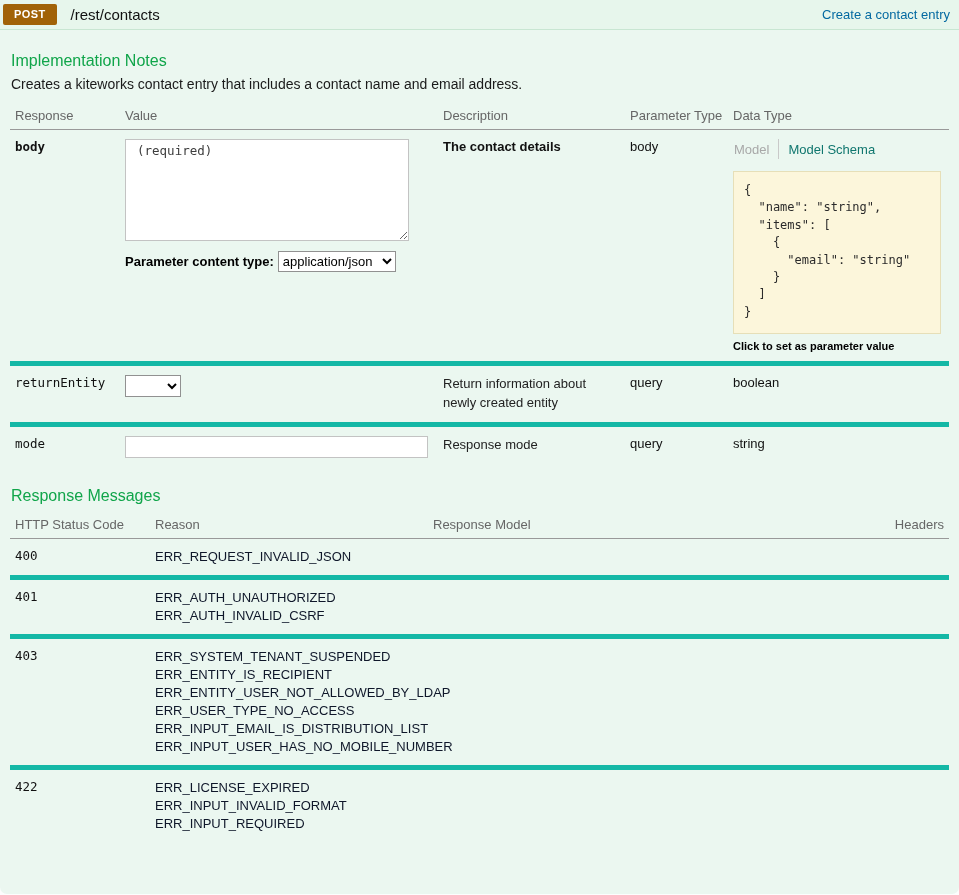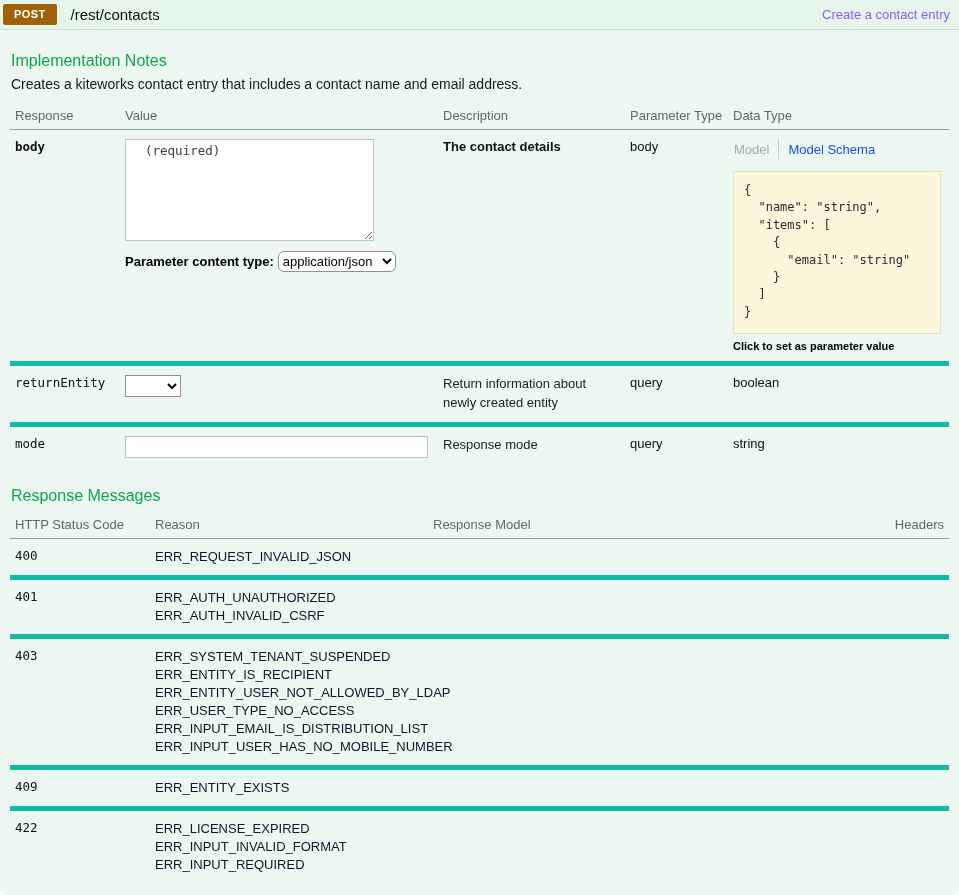--- a/index.html
+++ b/index.html
@@ -18,21 +18,21 @@
     border-bottom: 1px solid #c8e6d2;
     height: 30px;
     padding: 0 9px 0 3px;
   }
   .method-badge {
     background: #a16207; color: #fff;
     font-size: 11px; font-weight: bold; letter-spacing: .4px;
     padding: 4px 11px 5px; border-radius: 2px;
   }
   .op-path { margin-left: 14px; font-size: 15px; color: #111; text-decoration: none; }
-  .op-action { margin-left: auto; font-size: 13px; color: #8b5cf6; text-decoration: none; }
+  .op-action { margin-left: auto; font-size: 13px; color: #0369a1; text-decoration: none; }
 
   
   .op-content {
     background: #ebf7f0;
     min-height: 864px;
     padding: 8px 10px 12px;
     border-radius: 0 0 7px 7px;
   }
   h4.section-heading {
     color: #10a54a; font-size: 16px; font-weight: 400;
@@ -50,41 +50,41 @@
   th.right { text-align: right; }
   td { vertical-align: top; font-size: 13px; padding: 9px 5px; color: #111; }
   tr.sep td { border-top: 5px solid #14b8a6; }
   .param-name { font-family: "DejaVu Sans Mono", "Liberation Mono", monospace; font-size: 12.5px; }
   .param-name.required { font-weight: bold; }
   .desc-bold { font-weight: bold; }
   .desc-normal { color: #222; line-height: 1.45; }
 
   
   textarea.body-input {
-    width: 249px; height: 102px;
+    width: 284px; height: 102px;
     border: 1px solid #c3c3c3; background: #fff;
     font-family: "DejaVu Sans Mono", "Liberation Mono", monospace;
-    font-size: 12.5px; color: #333; padding: 3px 19px;
+    font-size: 12.5px; color: #333; padding: 3px 11px;
     resize: both; outline: none;
   }
   textarea.body-input::placeholder { color: #3d3d3d; opacity: 1; }
   .content-type-line { margin-top: 7px; font-size: 13px; font-weight: 600; color: #000; white-space: nowrap; }
   select { font-size: 13px; font-family: inherit; background: #fff; border: 1px solid #919191; }
-  select.content-type { margin-left: 4px; width: 118px; height: 21px; border-radius: 6px; }
+  select.content-type { margin-left: 4px; width: 118px; height: 21px; }
   select.bool-select { width: 56px; height: 22px; }
   input.mode-input {
     width: 303px; height: 22px; border: 1px solid #c3c3c3;
     background: #fff; font-size: 13px; padding: 2px 4px; outline: none;
   }
 
   
   .schema-tabs { font-size: 13px; display: flex; align-items: center; }
   .schema-tab-inactive { color: #a8a8a8; padding: 2px 9px 2px 1px; cursor: pointer; }
   .tab-divider { width: 1px; height: 20px; background: #c9c9c9; }
-  .schema-tab-active { color: #1d4ed8; padding: 2px 0 2px 9px; cursor: pointer; }
+  .schema-tab-active { color: #0f766e; padding: 2px 0 2px 9px; cursor: pointer; }
   .schema-box {
     margin-top: 12px;
     background: #fcf6db; border: 1px solid #e6dfb8;
     padding: 10px 10px; cursor: pointer;
     width: 208px; min-height: 163px;
   }
   .schema-box pre {
     margin: 0; white-space: pre;
     font-family: "DejaVu Sans Mono", "Liberation Mono", monospace;
     font-size: 12px; line-height: 1.45; color: #2b2b2b;
@@ -225,28 +225,20 @@
             <div class="reason-line">ERR_ENTITY_IS_RECIPIENT</div>
             <div class="reason-line">ERR_ENTITY_USER_NOT_ALLOWED_BY_LDAP</div>
             <div class="reason-line">ERR_USER_TYPE_NO_ACCESS</div>
             <div class="reason-line">ERR_INPUT_EMAIL_IS_DISTRIBUTION_LIST</div>
             <div class="reason-line">ERR_INPUT_USER_HAS_NO_MOBILE_NUMBER</div>
           </td>
           <td></td>
             <td></td>
         </tr>
         <tr class="sep">
-          <td class="status-code">409</td>
-          <td>
-            <div class="reason-line">ERR_ENTITY_EXISTS</div>
-          </td>
-          <td></td>
-            <td></td>
-        </tr>
-        <tr class="sep">
           <td class="status-code">422</td>
           <td>
             <div class="reason-line">ERR_LICENSE_EXPIRED</div>
             <div class="reason-line">ERR_INPUT_INVALID_FORMAT</div>
             <div class="reason-line">ERR_INPUT_REQUIRED</div>
           </td>
           <td></td>
             <td></td>
         </tr>
       </tbody>

